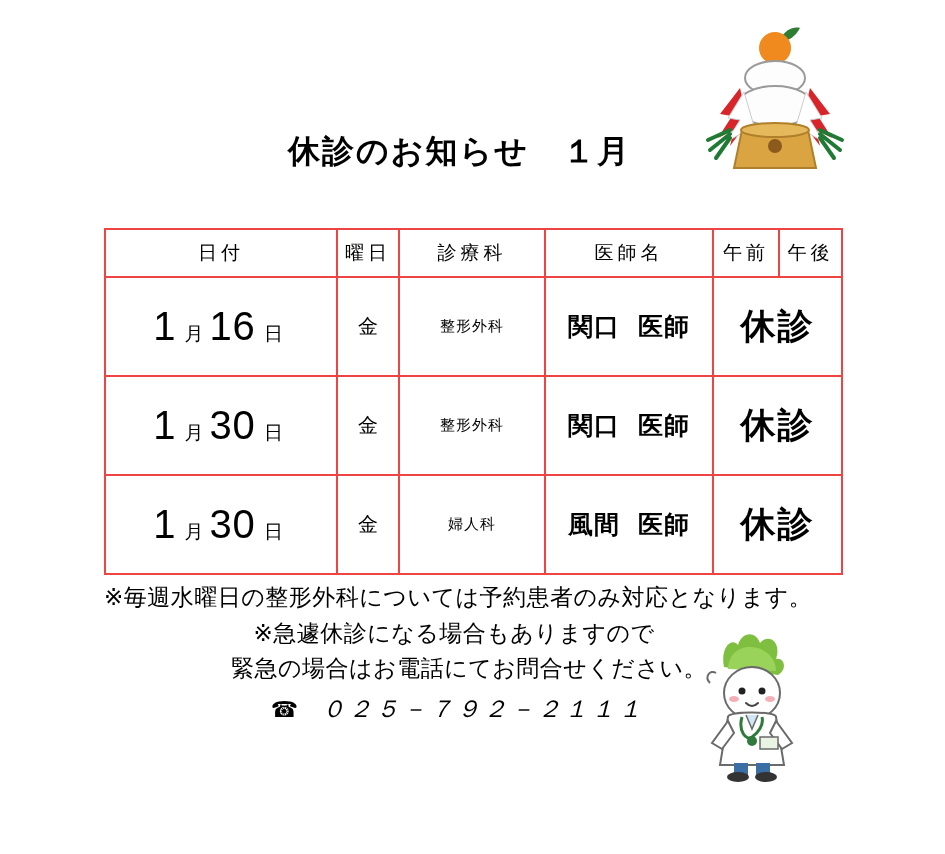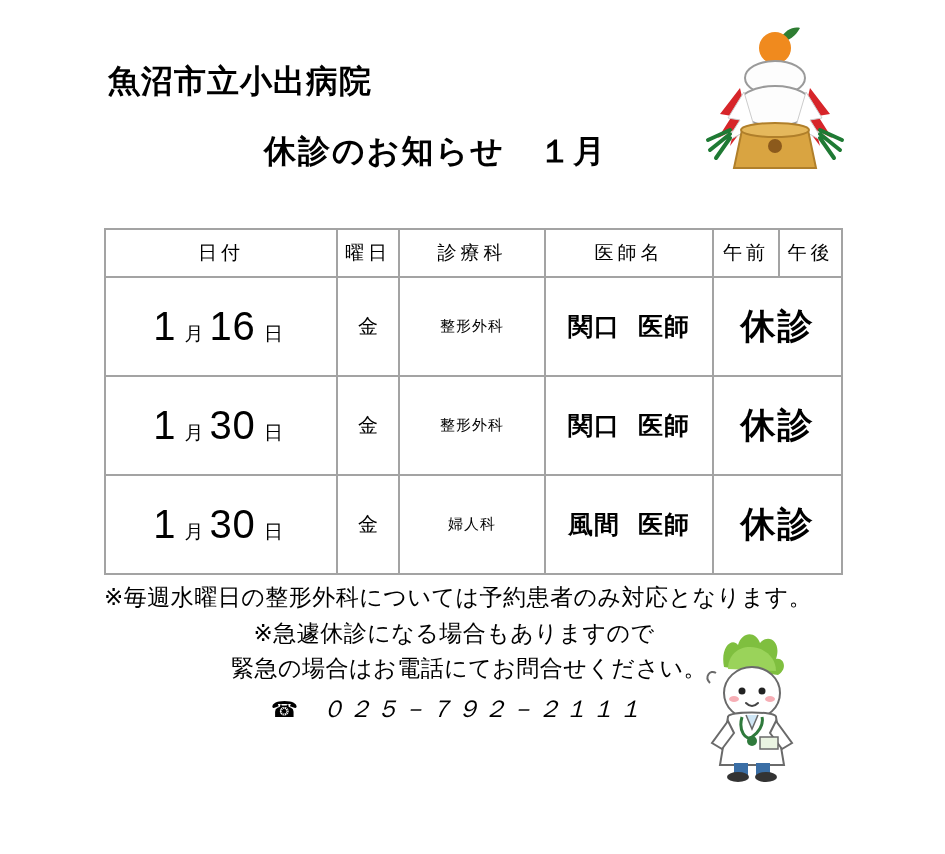--- a/index.html
+++ b/index.html
@@ -27,21 +27,21 @@
     position: absolute;
     left: 108px;
     top: 60px;
     font-size: 32px;
     font-weight: bold;
     letter-spacing: 1px;
     white-space: nowrap;
   }
   .notice-title {
     position: absolute;
-    left: 264px;
+    left: 288px;
     top: 130px;
     font-size: 32px;
     font-weight: bold;
     letter-spacing: 2px;
     white-space: nowrap;
   }
 
   
   .kagami {
     position: absolute;
@@ -57,21 +57,21 @@
     left: 104px;
     top: 228px;
     width: 737px;
   }
   table.sched {
     border-collapse: collapse;
     width: 737px;
     table-layout: fixed;
   }
   table.sched th, table.sched td {
-    border: 2px solid #a3a3a3;
+    border: 2px solid #ef4444;
     text-align: center;
     vertical-align: middle;
     padding: 0;
   }
   table.sched thead th {
     height: 46px;
     font-size: 19px;
     font-weight: normal;
     letter-spacing: 4px;
   }
@@ -156,21 +156,20 @@
     top: 625px;
     width: 160px;
     height: 160px;
   }
 </style>
 </head>
 <body>
 
 <div class="page">
 
-  <div class="hospital-name">魚沼市立小出病院</div>
 
   <div class="notice-title">休診のお知らせ　１月</div>
 
   <div class="kagami">
     <svg width="150" height="158" viewBox="0 0 150 158" xmlns="http://www.w3.org/2000/svg">
 
       <path d="M80 22 C84 12 94 8 100 10 C96 18 88 23 82 24 Z" fill="#2e7d32"></path>
 
       <circle cx="75" cy="30" r="16" fill="#f08a1e"></circle>
 

